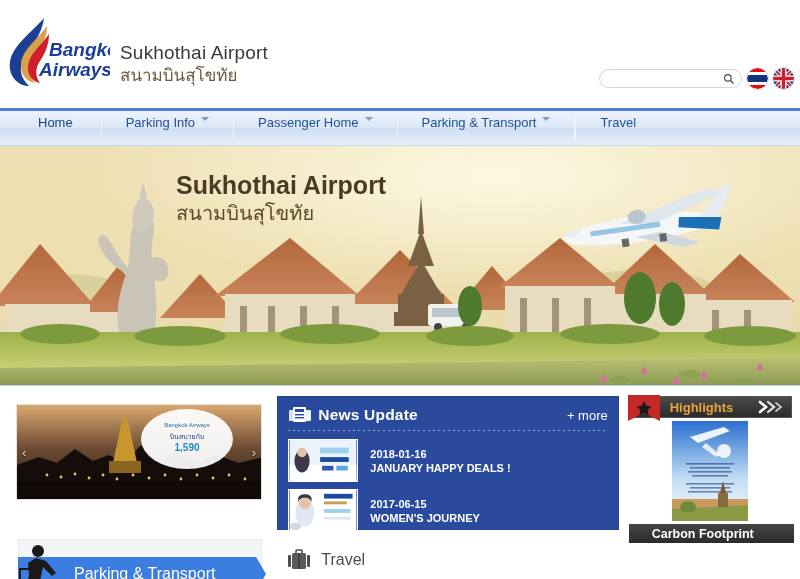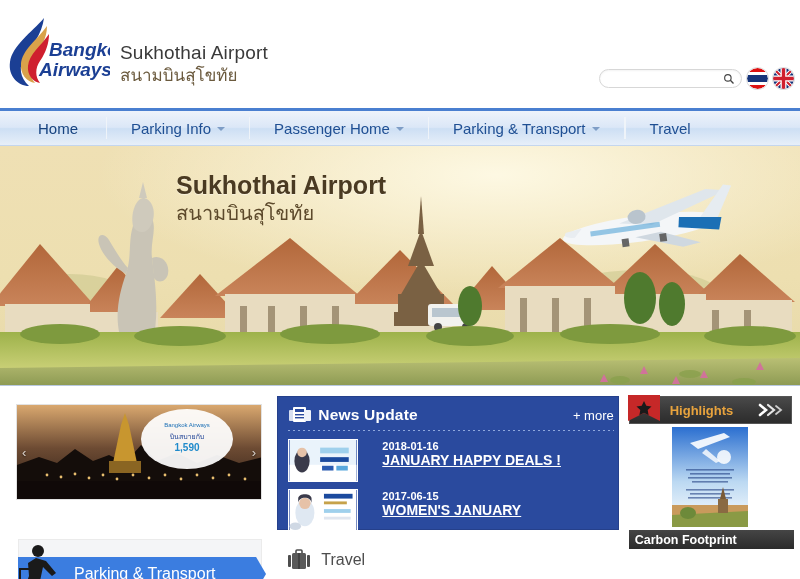--- a/index.html
+++ b/index.html
@@ -41,22 +41,22 @@
           box-shadow:0 0 0 1px rgba(0,0,0,.12); }
 
   
   .nav {
     height:38px; border-top:3px solid #4a7fd0;
     background:linear-gradient(to bottom,#eef3fb 0%,#dbe7f7 48%,#cddff4 52%,#e7eff9 100%);
     display:flex; align-items:center; padding-left:14px;
     border-bottom:1px solid #c4d6ee;
   }
   .nav-item {
-    position:relative; padding:0 24px; height:26px; display:flex; align-items:center;
-    gap:6px; font-size:15px; color:#1f4f93; white-space:nowrap; cursor:pointer;
+    position:relative; padding:0 24px; height:26px; display:flex; align-items:flex-start;
+    gap:6px; font-size:13px; color:#1f4f93; white-space:nowrap; cursor:pointer;
   }
   .nav-item.home { color:#16427f; padding:0 28px 0 24px; }
   .nav-sep { width:1px; height:22px; background:rgba(120,155,200,.45);
              border-right:1px solid rgba(255,255,255,.8); }
   .caret {
     width:0;height:0;border-left:4px solid transparent;border-right:4px solid transparent;
     border-top:4px solid #7e9dc6; margin-top:2px;
   }
 
   
@@ -96,56 +96,56 @@
     position:absolute; left:10px; top:18px; width:248px; height:34px;
     background:#3b7de0; display:flex; align-items:center;
     clip-path:polygon(0 0,96% 0,100% 50%,96% 100%,0 100%);
   }
   .parking-ribbon span { margin-left:56px; color:#fff; font-size:16px; }
   .traveler { position:absolute; left:8px; top:4px; width:58px; height:56px; }
 
   
   .col-center { width:345px; }
   .news {
-    background:#2a4a9e; border:1px solid #25408b; padding:9px 4px 10px 10px;
+    background:#2a4a9e; border:1px solid #25408b; padding:9px 10px 10px 10px;
     height:134px;
   }
   .news-head { display:flex; align-items:center; }
   .news-ico { width:24px; height:18px; margin-right:6px; }
   .news-title { color:#fff; font-size:15.5px; font-weight:bold; letter-spacing:.2px; }
   .news-more { margin-left:auto; color:#fff; font-size:13px; font-weight:normal; cursor:pointer; }
   .news-dots {
     height:1px; margin:6px 0 8px 0;
     background-image:repeating-linear-gradient(to right,#8fa8dd 0 2px,transparent 2px 5px);
   }
-  .news-item { display:flex; gap:24px; margin-bottom:7px; cursor:pointer; }
+  .news-item { display:flex; gap:12px; margin-bottom:7px; cursor:pointer;align-items:center; }
   .news-thumb { width:70px; height:43px; border:1px solid #fff; flex:0 0 auto; }
   .news-date { color:#fff; font-size:11px; font-weight:bold; line-height:14px; }
-  .news-name { color:#fff; font-size:14px; font-weight:bold; line-height:14px;text-decoration:underline; }
+  .news-name { color:#fff; font-size:11px; font-weight:bold; line-height:14px; }
 
   .travel-head { display:flex; align-items:center; gap:10px; margin:18px 0 0 10px; }
   .travel-ico { width:24px; height:24px; }
   .travel-label { font-size:16px; color:#4d4d4d; }
 
   
   .col-right { width:165px; }
   .hl-head {
-    position:relative; height:28px; margin-top:0;
+    position:relative; height:22px; margin-top:0;
     background:linear-gradient(to bottom,#4a4a4a 0%,#3a3a3a 50%,#2c2c2c 100%);
     border:1px solid #555; display:flex; align-items:center;justify-content:flex-end;
   }
   .hl-ribbon { position:absolute; left:-2px; top:-2px; width:34px; height:30px; }
   .hl-title { margin-left:40px; color:#e8a33d; font-size:13px; font-weight:bold; }
   .hl-chev { margin-left:auto; margin-right:7px; display:flex; }
   .hl-img { width:76px; height:100px; margin:3px auto 0 auto; display:block; }
   .hl-caption {
     position:absolute; left:0; width:165px; height:19px; bottom:0;
     background:linear-gradient(to bottom,#454545,#2b2b2b);
     color:#fff; font-size:12.5px; font-weight:bold;
-    display:flex; align-items:center; padding-left:6px;
+    display:flex; align-items:center; padding-left:23px;
   }
   .hl-body { position:relative; height:122px; }
 </style>
 </head>
 <body>
 
 <div class="header">
 
   <div class="logo">
     <svg width="108" height="76" viewBox="0 0 108 76">
@@ -471,21 +471,21 @@
           <rect x="36" y="12" width="24" height="3" fill="#c6a24a"></rect>
           <rect x="36" y="20" width="28" height="4" fill="#9fd0ec"></rect>
           <rect x="36" y="28" width="28" height="3" fill="#e0e6ef"></rect>
           <ellipse cx="16" cy="24" rx="10" ry="14" fill="#dfe8f2"></ellipse>
           <circle cx="16" cy="14" r="6" fill="#e6c2a8"></circle>
           <path d="M9 14 C9 6 23 6 23 14 L23 9 C23 3 9 3 9 9 Z" fill="#3a3a4a"></path>
           <ellipse cx="6" cy="38" rx="6" ry="4" fill="#cfd8e4"></ellipse>
         </svg>
         <div>
           <div class="news-date">2017-06-15</div>
-          <div class="news-name">WOMEN'S JANUARY</div>
+          <div class="news-name">WOMEN'S JOURNEY</div>
         </div>
       </div>
     </div>
 
     <div class="travel-head">
       <svg class="travel-ico" viewBox="0 0 24 24">
         <rect x="1" y="7" width="3" height="12" rx="1" fill="#4d4d4d"></rect>
         <rect x="20" y="7" width="3" height="12" rx="1" fill="#4d4d4d"></rect>
         <rect x="5" y="5" width="14" height="16" rx="1.5" fill="#5a5a5a"></rect>
         <path d="M9 5 V3 a1 1 0 0 1 1 -1 h4 a1 1 0 0 1 1 1 V5" fill="none" stroke="#4d4d4d" stroke-width="1.6"></path>

